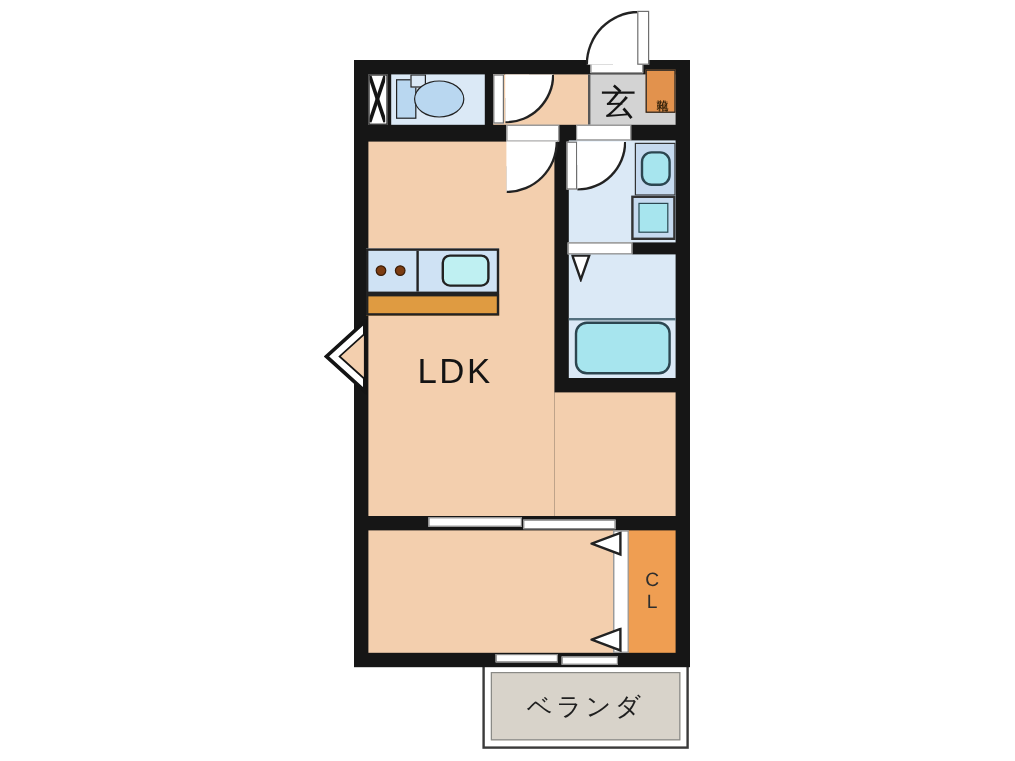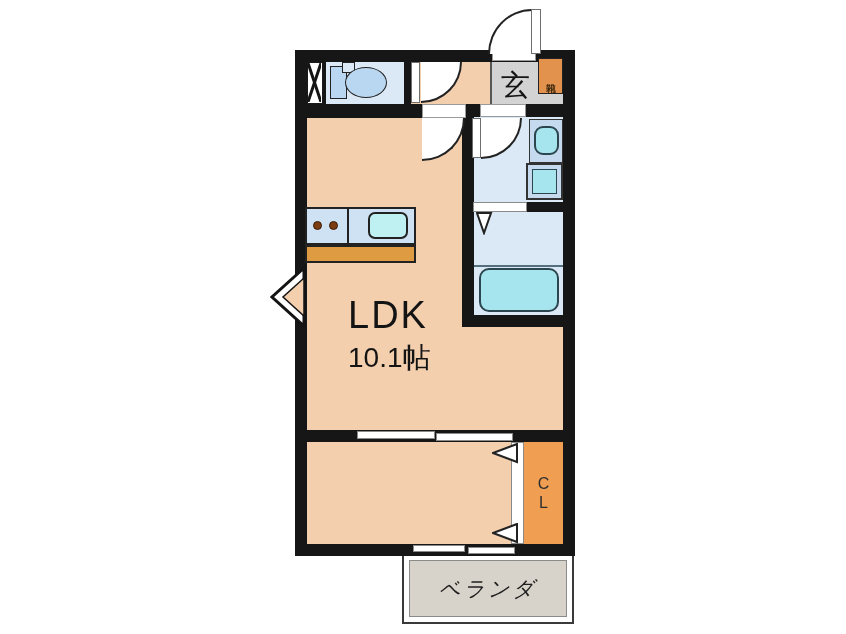--- a/index.html
+++ b/index.html
@@ -5,21 +5,21 @@
   html,body{margin:0;padding:0;background:#ffffff;}
   #canvas{position:relative;width:846px;height:634px;background:#ffffff;overflow:hidden;
           font-family:"Liberation Sans","DejaVu Sans",sans-serif;}
   .abs{position:absolute;box-sizing:border-box;}
   
   .wall-block{background:#161616;}
   
   .floor{background:#f3cfae;}
   .wet{background:#dbe9f6;}
   .genkan{background:#d3d3d3;}
-  .veranda-outer{background:#ffffff;border:2px solid #3a3a3a;font-style:italic;}
+  .veranda-outer{background:#ffffff;border:2px solid #3a3a3a;}
   .veranda-inner{position:absolute;left:5px;top:5px;right:5px;bottom:5px;
                  background:#d8d3ca;border:1px solid #8a8a86;
                  display:flex;align-items:center;justify-content:center;}
   
   .leaf{background:#ffffff;border:1.5px solid #6f6f6f;}
   .gap{background:#ffffff;border:1px solid #9a9a9a;}
   .slide{background:#ffffff;border:1px solid #8a8a8a;}
   
   .disc{background:#ffffff;}
   .disc-br{border-radius:0 0 100% 0;border-right:2px solid #222;border-bottom:2px solid #222;}
@@ -27,21 +27,21 @@
   
   .fix-blue{background:#b9d7f0;border:1.5px solid #222;}
   .cyan{background:#a7e5ee;border:2px solid #2c4650;}
   .panel{background:#c6daef;border:1.5px solid #333;}
   
   .counter{background:#cfe2f4;border:2px solid #222;}
   .counter-strip{background:#df9b41;border:2px solid #222;}
   .burner{width:9px;height:9px;border-radius:50%;background:#7c3c12;border:1px solid #3c1d06;}
   
   .label{color:#141414;}
-  .ldk-name{font-size:38px;letter-spacing:2px;}
+  .ldk-name{font-size:29px;letter-spacing:2px;}
   .ldk-size{font-size:28px;margin-top:2px;}
   .room-label{font-size:30px;white-space:nowrap;}
   .genkan-label{font-size:29px;font-weight:500;}
   .shoe-label{writing-mode:vertical-rl;text-orientation:upright;font-size:10px;color:#33210a;
               line-height:1;letter-spacing:1px;}
   .cl-text{font-size:16px;color:#2e2e2e;line-height:19px;text-align:center;}
   .veranda-label{font-size:21px;color:#202020;letter-spacing:3px;}
   .step-line{background:#565656;}
   .divider-line{background:#54707e;}
 </style>
@@ -101,21 +101,20 @@
   <div class="abs" style="left:368px;top:212px;width:40px;height:27px;background:#bff0f2;border:2px solid #222;border-radius:7px;"></div>
   <div class="abs counter-strip" style="left:305px;top:245px;width:111px;height:18px;"></div>
 
   <svg class="abs" style="left:270px;top:266px;" width="36" height="63">
     <polygon points="34,2 2,31 34,60" fill="#ffffff" stroke="#141414" stroke-width="3"></polygon>
     <polygon points="34,12 13,31 34,50" fill="#f3cfae" stroke="#141414" stroke-width="1.5"></polygon>
   </svg>
 
   <div class="abs label" style="left:348px;top:294px;">
     <div class="ldk-name">LDK</div>
-    <div class="ldk-size">10.1帖</div>
   </div>
 
   <div class="abs wet" style="left:474px;top:117px;width:89px;height:85px;"></div>
   <div class="abs gap" style="left:480px;top:104px;width:46px;height:13px;"></div>
   <div class="abs leaf" style="left:472px;top:118px;width:9px;height:40px;"></div>
   <div class="abs disc disc-br" style="left:481px;top:118px;width:41px;height:41px;"></div>
 
   <div class="abs panel" style="left:529px;top:119px;width:34px;height:44px;"></div>
   <div class="abs cyan" style="left:534px;top:126px;width:25px;height:29px;border-radius:9px;"></div>
 

